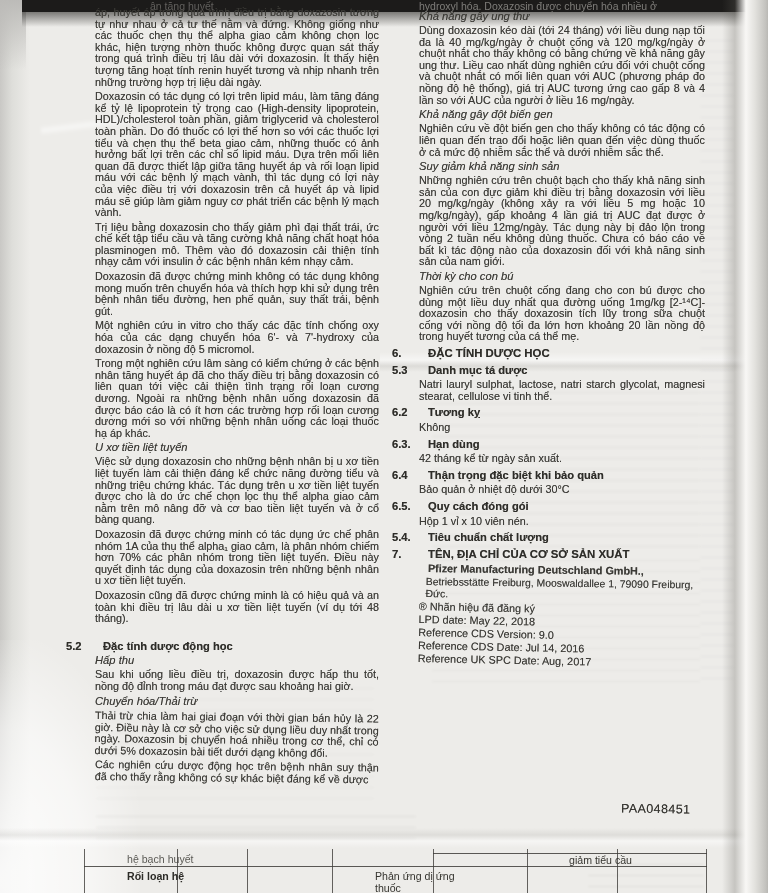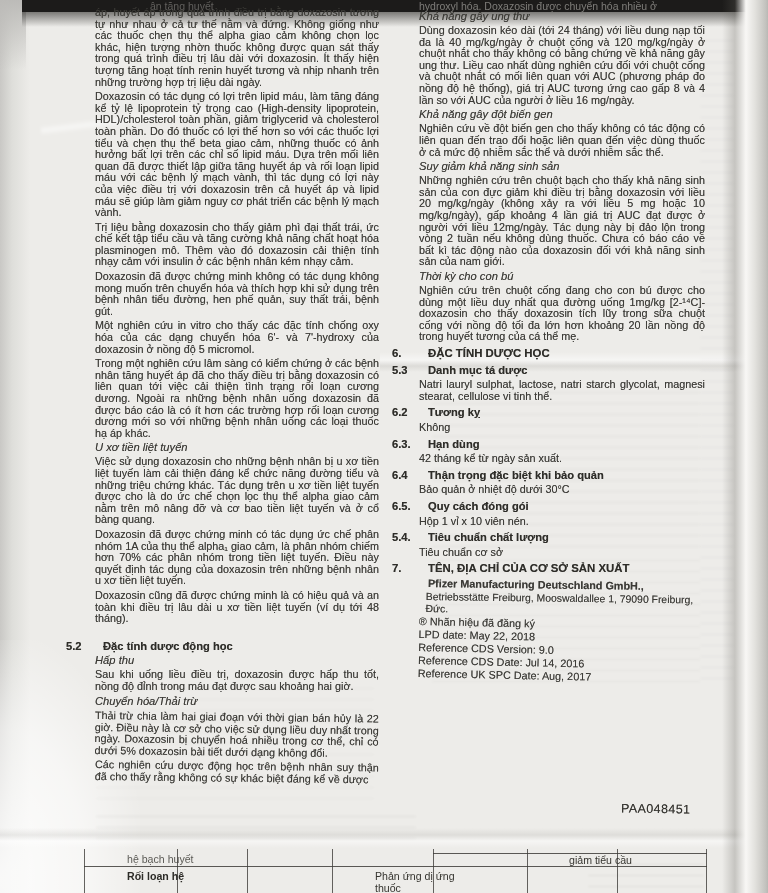--- a/index.html
+++ b/index.html
@@ -152,21 +152,20 @@
     <p class="body">Bảo quản ở nhiệt độ dưới 30°C</p>
     <div class="hd">
       <span class="num">6.5.</span>
       <span>Quy cách đóng gói</span>
     </div>
     <p class="body">Hộp 1 vỉ x 10 viên nén.</p>
     <div class="hd">
       <span class="num">5.4.</span>
       <span>Tiêu chuẩn chất lượng</span>
     </div>
-    <p class="body">Tiêu chuẩn cơ sở</p>
     <div class="hd hd-caps">
       <span class="num">7.</span>
       <span>TÊN, ĐỊA CHỈ CỦA CƠ SỞ SẢN XUẤT</span>
     </div>
     <div class="tilt-a">
       <p class="body bold regline">Pfizer Manufacturing Deutschland GmbH.,</p>
       <p class="body addr regline">Betriebsstätte Freiburg, Mooswaldallee 1, 79090 Freiburg, Đức.</p>
     </div>
     <div class="tilt-b">
       <p class="body regline">® Nhãn hiệu đã đăng ký</p>

